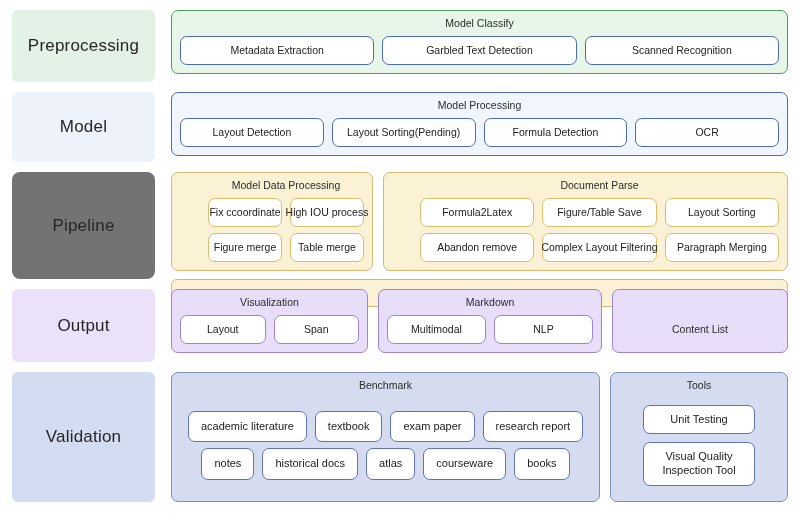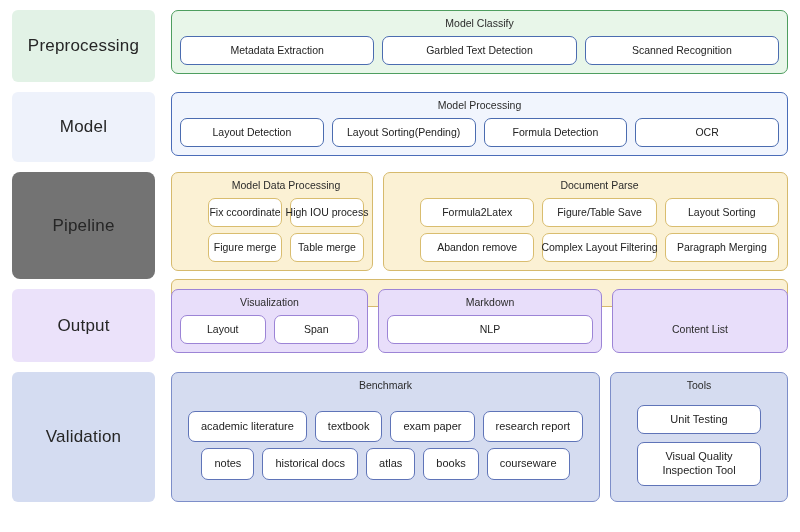--- a/index.html
+++ b/index.html
@@ -170,21 +170,21 @@
   .col-vis { flex: 0 0 197px; }
   .col-md  { flex: 0 0 224px; }
   .col-cl  { flex: 1 1 auto; }
 
   .col-bench { flex: 1 1 auto; }
   .col-tools { flex: 0 0 178px; }
 
   .row-validation .chip { padding: 8px 12px; font-size: 11px; }
   .row-validation .col-tools .chip { padding: 7px 8px; }
   .row-validation .col-tools .panel-body { gap: 8px; }
-  .col-tools .chip { flex: 0 0 auto; width: 124px; margin: 0 auto; }
+  .col-tools .chip { flex: 0 0 auto; width: 112px; margin: 0 auto; }
 
   .row-validation .stage-label,
   .row-output .stage-label { font-size: 17px; }
 </style>
 </head>
 <body>
 
 <div id="diagram">
 
   <div class="row row-preprocessing t-green">
@@ -276,20 +276,21 @@
               <div class="chip">Layout</div>
               <div class="chip">Span</div>
             </div>
           </div>
         </div>
 
         <div class="panel col-md">
           <div class="panel-title">Markdown</div>
           <div class="panel-body">
             <div class="chip-row">
+              <div class="chip">Multimodal</div>
               <div class="chip">NLP</div>
             </div>
           </div>
         </div>
 
         <div class="panel plain col-cl">
           <div class="panel-title">Content List</div>
         </div>
 
       </div>
@@ -307,22 +308,22 @@
             <div class="chip-row">
               <div class="chip tight">academic literature</div>
               <div class="chip tight">textbook</div>
               <div class="chip tight">exam paper</div>
               <div class="chip tight">research report</div>
             </div>
             <div class="chip-row">
               <div class="chip tight">notes</div>
               <div class="chip tight">historical docs</div>
               <div class="chip tight">atlas</div>
+              <div class="chip tight">courseware</div>
               <div class="chip tight">books</div>
-              <div class="chip tight">courseware</div>
             </div>
           </div>
         </div>
 
         <div class="panel col-tools">
           <div class="panel-title">Tools</div>
           <div class="panel-body">
             <div class="chip-row">
               <div class="chip">Unit Testing</div>
             </div>

